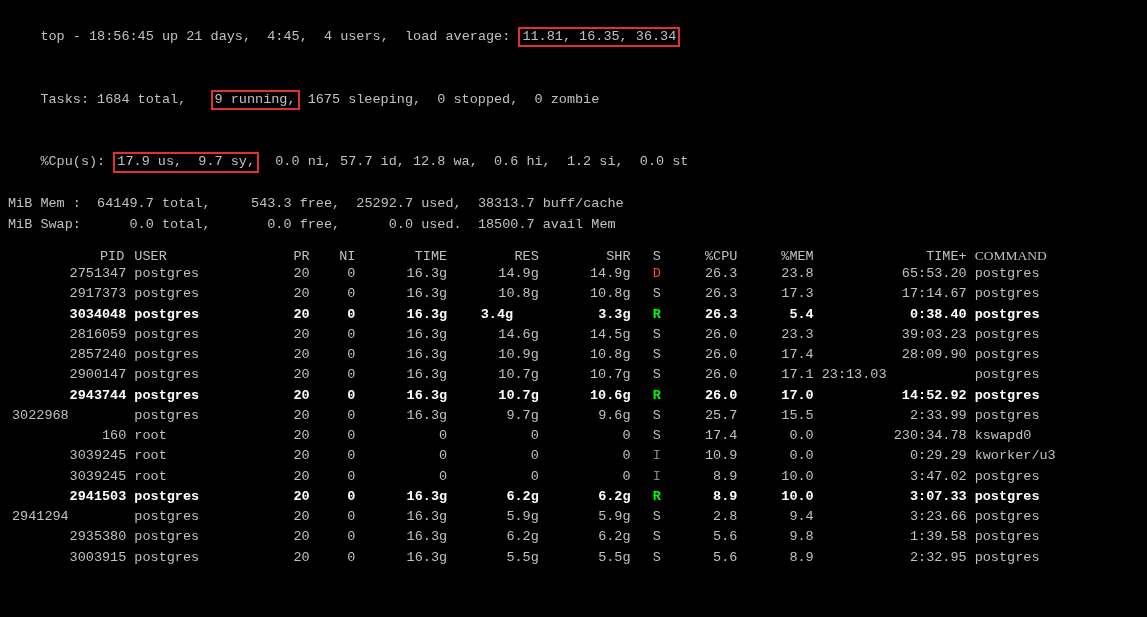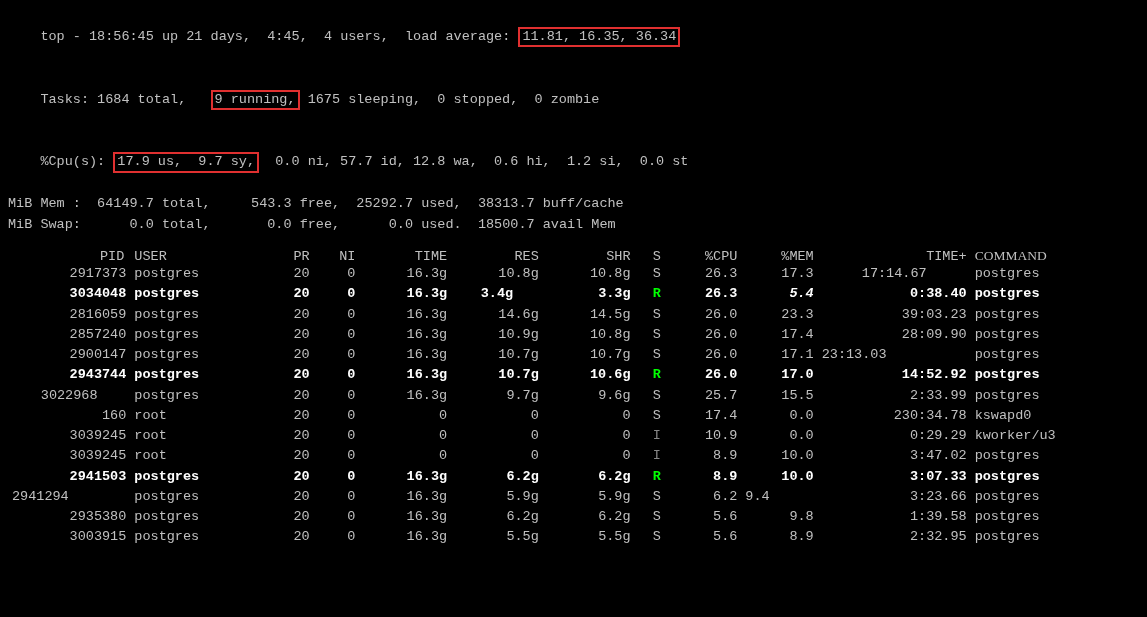--- a/index.html
+++ b/index.html
@@ -83,45 +83,59 @@
       <th>RES</th>
       <th>SHR</th>
       <th>S</th>
       <th>%CPU</th>
       <th>%MEM</th>
       <th>TIME+</th>
       <th style="text-align:left;">COMMAND</th>
     </tr>
   </thead>
   <tbody id="process-tbody">
+  <tr>
+        <td style="text-align: right;">2751347</td>
+        <td style="text-align: left;">postgres</td>
+        <td style="text-align: right;">20</td>
+        <td style="text-align: right;">0</td>
+        <td style="text-align: right;">16.3g</td>
+        <td style="text-align: right;">14.9g</td>
+        <td style="text-align: right;">14.9g</td>
+        <td style="text-align: right; color: rgb(255, 68, 68);">D</td>
+        <td style="text-align: right;">26.3</td>
+        <td style="text-align: right;">23.8</td>
+        <td style="text-align: right;">65:53.20</td>
+        <td style="text-align: left;">postgres</td>
+      </tr>
       <tr>
         <td style="text-align: right;">2917373</td>
         <td style="text-align: left;">postgres</td>
         <td style="text-align: right;">20</td>
         <td style="text-align: right;">0</td>
         <td style="text-align: right;">16.3g</td>
         <td style="text-align: right;">10.8g</td>
         <td style="text-align: right;">10.8g</td>
         <td style="text-align: right; color: rgb(192, 192, 192);">S</td>
         <td style="text-align: right;">26.3</td>
         <td style="text-align: right;">17.3</td>
-        <td style="text-align: center;">17:14.67</td>
+        <td style="text-align: right;">17:14.67</td>
         <td style="text-align: left;">postgres</td>
       </tr>
       <tr class="bold-row">
         <td style="text-align: right;">3034048</td>
         <td style="text-align: left;">postgres</td>
         <td style="text-align: right;">20</td>
         <td style="text-align: right;">0</td>
         <td style="text-align: right;">16.3g</td>
         <td style="text-align: center;">3.4g</td>
         <td style="text-align: right;">3.3g</td>
         <td style="text-align: right; color: rgb(0, 255, 0);">R</td>
         <td style="text-align: right;">26.3</td>
-        <td style="text-align: right; font-style: italic;">5.4</td>
+        <td style="text-align: right;">5.4</td>
         <td style="text-align: right;">0:38.40</td>
         <td style="text-align: left;">postgres</td>
       </tr>
       <tr>
         <td style="text-align: right;">2816059</td>
         <td style="text-align: left;">postgres</td>
         <td style="text-align: right;">20</td>
         <td style="text-align: right;">0</td>
         <td style="text-align: right;">16.3g</td>
         <td style="text-align: right;">14.6g</td>
@@ -168,21 +182,21 @@
         <td style="text-align: right;">16.3g</td>
         <td style="text-align: right;">10.7g</td>
         <td style="text-align: right;">10.6g</td>
         <td style="text-align: right; color: rgb(0, 255, 0);">R</td>
         <td style="text-align: right;">26.0</td>
         <td style="text-align: right;">17.0</td>
         <td style="text-align: right;">14:52.92</td>
         <td style="text-align: left;">postgres</td>
       </tr>
       <tr>
-        <td style="text-align: center;">3022968</td>
+        <td style="text-align: left;">3022968</td>
         <td style="text-align: left;">postgres</td>
         <td style="text-align: right;">20</td>
         <td style="text-align: right;">0</td>
         <td style="text-align: right;">16.3g</td>
         <td style="text-align: right;">9.7g</td>
         <td style="text-align: right;">9.6g</td>
         <td style="text-align: right; color: rgb(192, 192, 192);">S</td>
         <td style="text-align: right;">25.7</td>
         <td style="text-align: right;">15.5</td>
         <td style="text-align: right;">2:33.99</td>
@@ -246,22 +260,22 @@
       </tr>
       <tr>
         <td style="text-align: left;">2941294</td>
         <td style="text-align: left;">postgres</td>
         <td style="text-align: right;">20</td>
         <td style="text-align: right;">0</td>
         <td style="text-align: right;">16.3g</td>
         <td style="text-align: right;">5.9g</td>
         <td style="text-align: right;">5.9g</td>
         <td style="text-align: right; color: rgb(192, 192, 192);">S</td>
-        <td style="text-align: right;">6.2</td>
-        <td style="text-align: left; margin-top: 20px;">9.4</td>
+        <td style="text-align: right;">2.8</td>
+        <td style="text-align: right; margin-top: 20px;">9.4</td>
         <td style="text-align: right;">3:23.66</td>
         <td style="text-align: left;">postgres</td>
       </tr>
       <tr>
         <td style="text-align: right;">2935380</td>
         <td style="text-align: left;">postgres</td>
         <td style="text-align: right;">20</td>
         <td style="text-align: right;">0</td>
         <td style="text-align: right;">16.3g</td>
         <td style="text-align: right;">6.2g</td>

